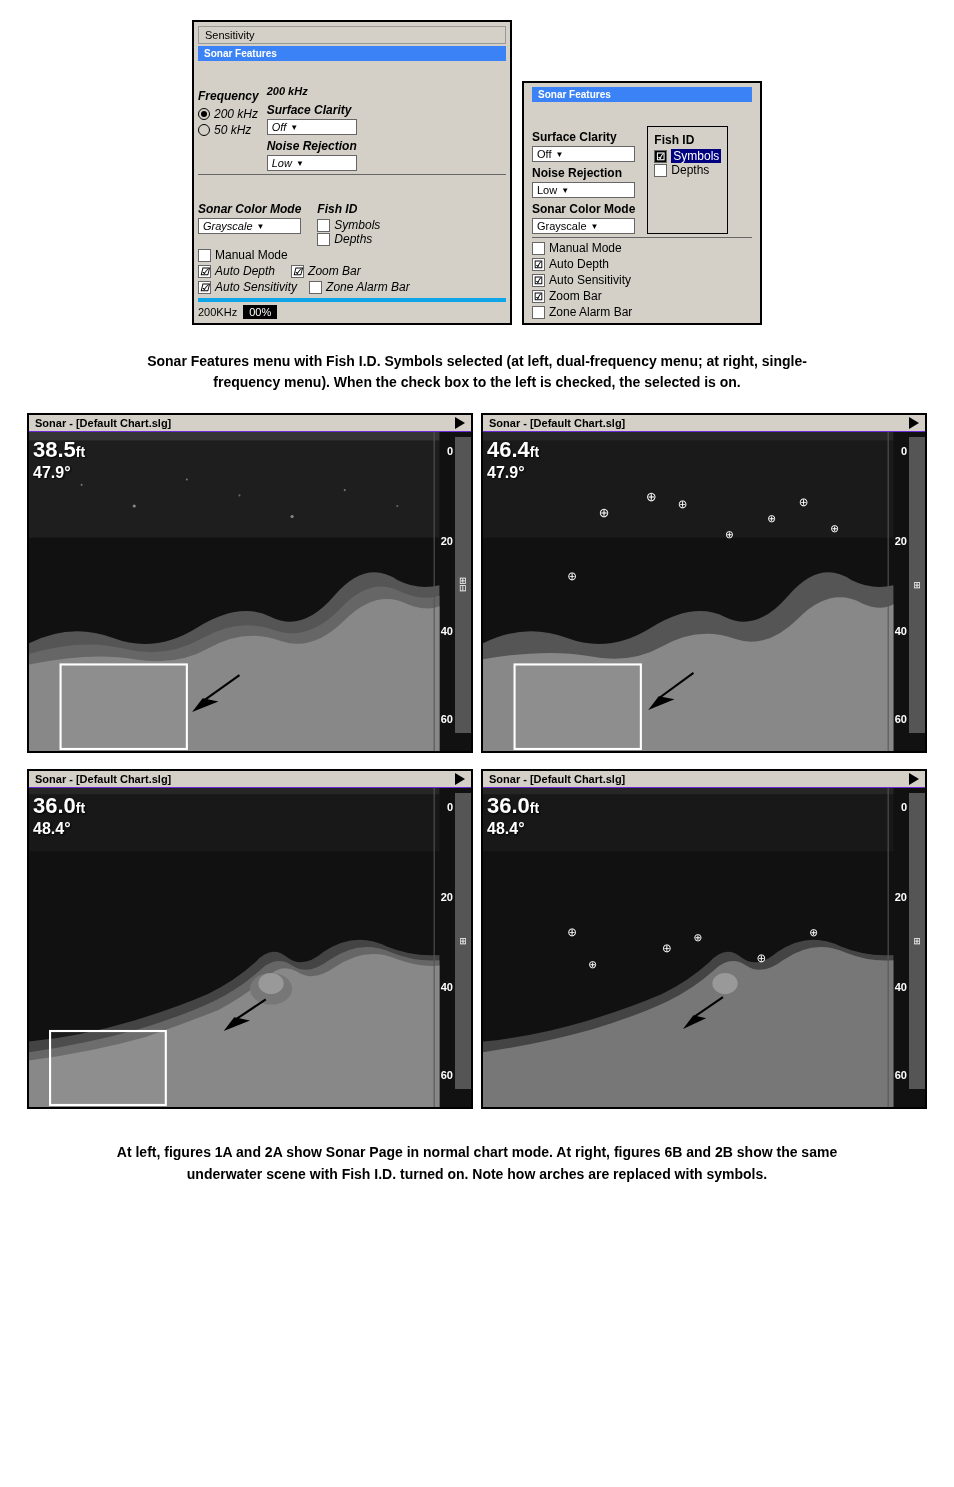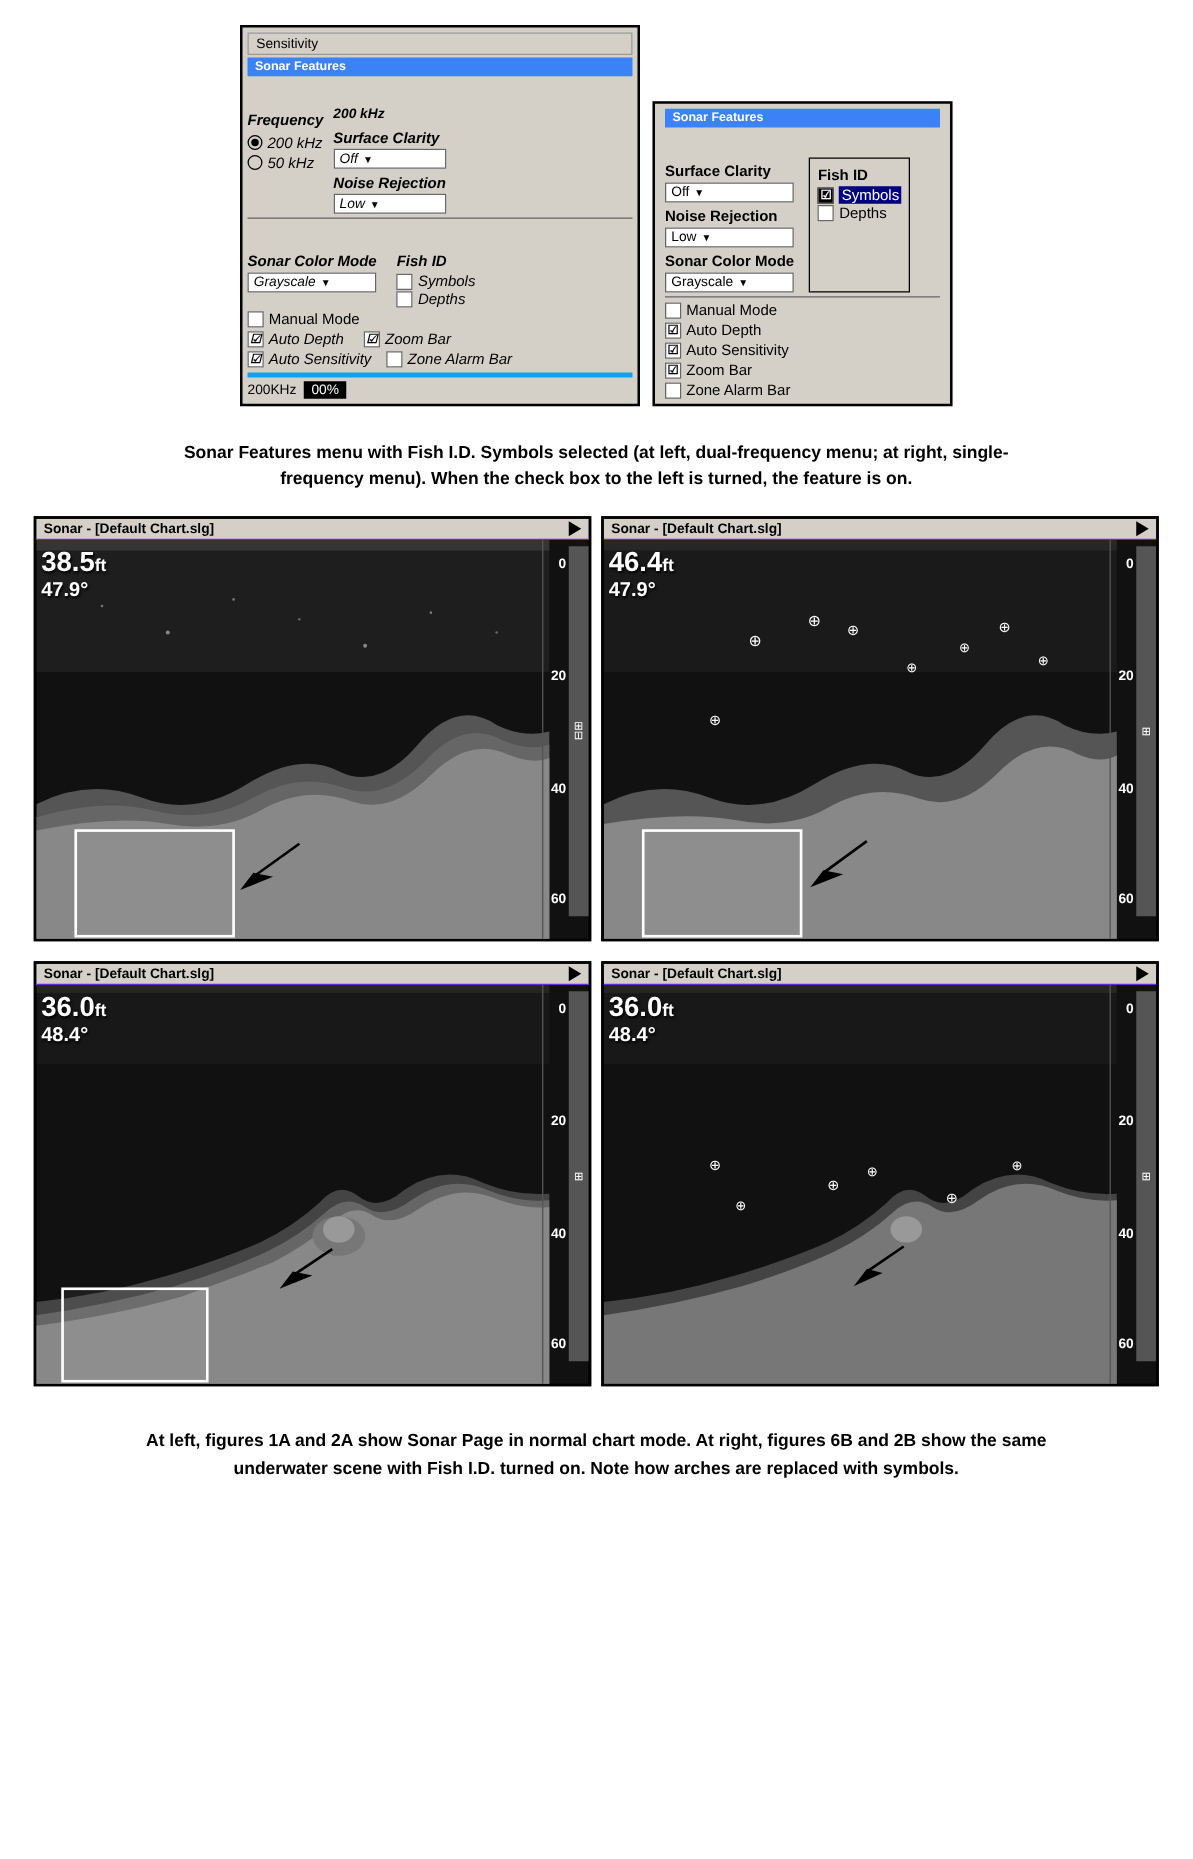--- a/index.html
+++ b/index.html
@@ -403,21 +403,21 @@
       <div class="checkbox checked">☑</div>
       <span>Zoom Bar</span>
     </label>
     <label class="check-item" style="margin-top:2px;">
       <div class="checkbox"></div>
       <span>Zone Alarm Bar</span>
     </label>
   </div>
 </div>
 
-<div class="caption-text">Sonar Features menu with Fish I.D. Symbols selected (at left, dual-frequency menu; at right, single-frequency menu). When the check box to the left is turned, the feature is on.</div>
+<div class="caption-text">Sonar Features menu with Fish I.D. Symbols selected (at left, dual-frequency menu; at right, single-frequency menu). When the check box to the left is checked, the selected is on.</div>
 
 <div class="sonar-grid">
 
   <div class="sonar-panel">
     <div class="sonar-title-bar">
       <span>Sonar - [Default Chart.slg]</span>
       <div class="sonar-play-btn"></div>
     </div>
     <svg class="sonar-svg" viewBox="0 0 420 318" preserveAspectRatio="none" xmlns="http://www.w3.org/2000/svg">
 

